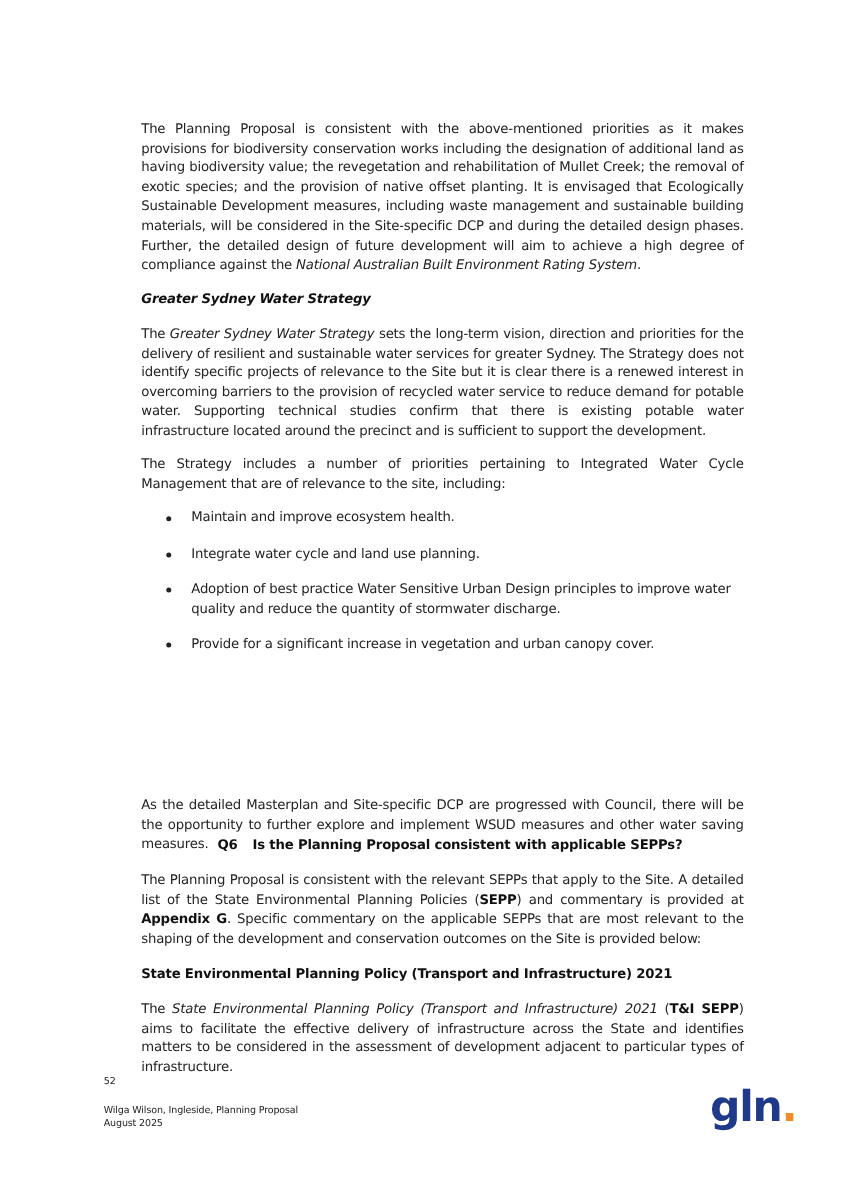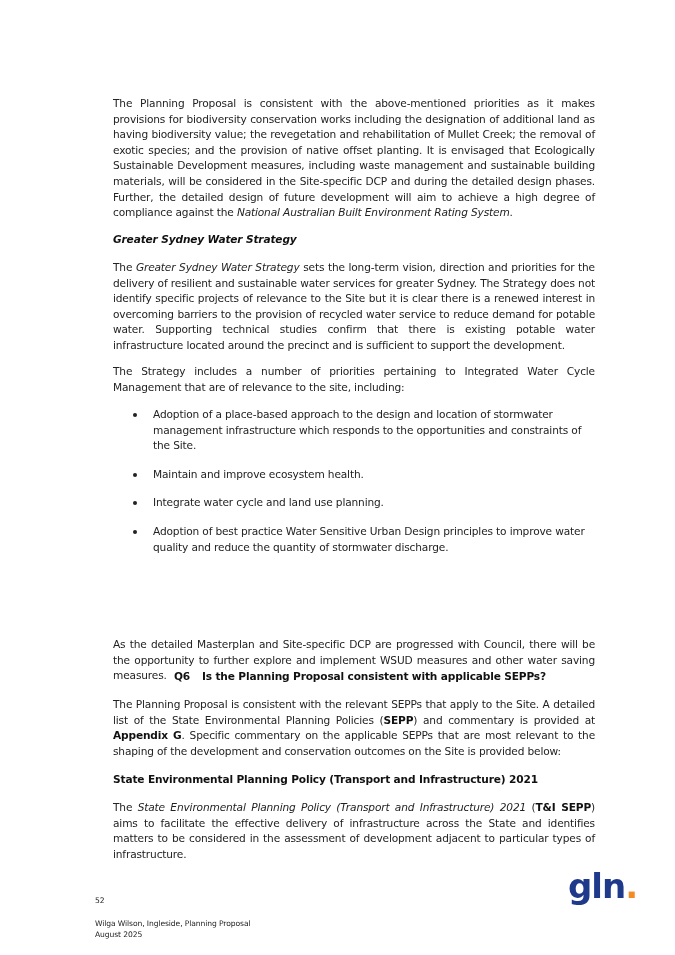--- a/index.html
+++ b/index.html
@@ -8,45 +8,45 @@
   .page { position: absolute; left: 0; top: 0; width: 675px; height: 814px; }
   .block { position: absolute; left: 113px; width: 482px; font-size: 10.6px; line-height: 15.6px;
            text-align: justify; letter-spacing: -0.15px; }
   .heading-it { font-weight: bold; font-style: italic; color: #111; }
   .heading-b { font-weight: bold; color: #111; }
   .q-num { display: inline-block; width: 40px; }
   ul.bullets { position: absolute; left: 113px; width: 482px; margin: 0; padding: 0; list-style: none;
                font-size: 10.6px; line-height: 15.6px; letter-spacing: -0.15px; }
   ul.bullets li { position: relative; padding-left: 40px; margin-bottom: 13px; }
   ul.bullets li .dot { position: absolute; left: 20px; top: 6px; width: 4px; height: 4px; border-radius: 50%; background: #222; }
-  .footer { position: absolute; left: 95px; font-size: 7.6px; line-height: 11px; color: #222; letter-spacing: -0.1px; margin-top: 36px; }
+  .footer { position: absolute; left: 83px; font-size: 7.6px; line-height: 11px; color: #222; letter-spacing: -0.1px; }
   .logo { position: absolute; left: 568px; top: 866px; font-family: "DejaVu Sans", sans-serif; font-size: 34px;
           font-weight: bold; color: #1f3a8a; letter-spacing: -1px; line-height: 40px; }
   .logo .logo-dot { color: #f28c28; }
   em { font-style: italic; }
   b { font-weight: bold; color: #111; }
 </style>
 </head>
 <body>
 
 <div class="page">
 
   <div class="block" style="top:96px;"><span>The Planning Proposal is consistent with the above-mentioned priorities as it makes provisions for biodiversity conservation works including the designation of additional land as having biodiversity value; the revegetation and rehabilitation of Mullet Creek; the removal of exotic species; and the provision of native offset planting. It is envisaged that Ecologically Sustainable Development measures, including waste management and sustainable building materials, will be considered in the Site-specific DCP and during the detailed design phases. Further, the detailed design of future development will aim to achieve a high degree of compliance against the </span><em>National Australian Built Environment Rating System</em><span>.</span></div>
 
   <div class="block heading-it" style="top:232px;">Greater Sydney Water Strategy</div>
 
   <div class="block" style="top:260px;"><span>The </span><em>Greater Sydney Water Strategy</em><span> sets the long-term vision, direction and priorities for the delivery of resilient and sustainable water services for greater Sydney. The Strategy does not identify specific projects of relevance to the Site but it is clear there is a renewed interest in overcoming barriers to the provision of recycled water service to reduce demand for potable water. Supporting technical studies confirm that there is existing potable water infrastructure located around the precinct and is sufficient to support the development.</span></div>
 
   <div class="block" style="top:364px;">The Strategy includes a number of priorities pertaining to Integrated Water Cycle Management that are of relevance to the site, including:</div>
 
   <ul class="bullets" style="top:407px;">
-    <li><span class="dot"></span><span>Adoption of a place-based approach to the design and location of stormwater management infrastructure which responds to the opportunities and constraints of the Site.</span></li>
     <li><span class="dot"></span><span>Maintain and improve ecosystem health.</span></li>
     <li><span class="dot"></span><span>Integrate water cycle and land use planning.</span></li>
     <li><span class="dot"></span><span>Adoption of best practice Water Sensitive Urban Design principles to improve water quality and reduce the quantity of stormwater discharge.</span></li>
+    <li><span class="dot"></span><span>Provide for a significant increase in vegetation and urban canopy cover.</span></li>
   </ul>
 
   <div class="block" style="top:626px;margin-top:11px;">As the detailed Masterplan and Site-specific DCP are progressed with Council, there will be the opportunity to further explore and implement WSUD measures and other water saving measures.</div>
 
   <div class="block heading-b" style="top:669px; text-align:center;"><span class="q-num">Q6</span><span>Is the Planning Proposal consistent with applicable SEPPs?</span></div>
 
   <div class="block" style="top:697px;"><span>The Planning Proposal is consistent with the relevant SEPPs that apply to the Site. A detailed list of the State Environmental Planning Policies (</span><b>SEPP</b><span>) and commentary is provided at </span><b>Appendix G</b><span>. Specific commentary on the applicable SEPPs that are most relevant to the shaping of the development and conservation outcomes on the Site is provided below:</span></div>
 
   <div class="block heading-b" style="top:772px; text-align:left;">State Environmental Planning Policy (Transport and Infrastructure) 2021</div>
 

